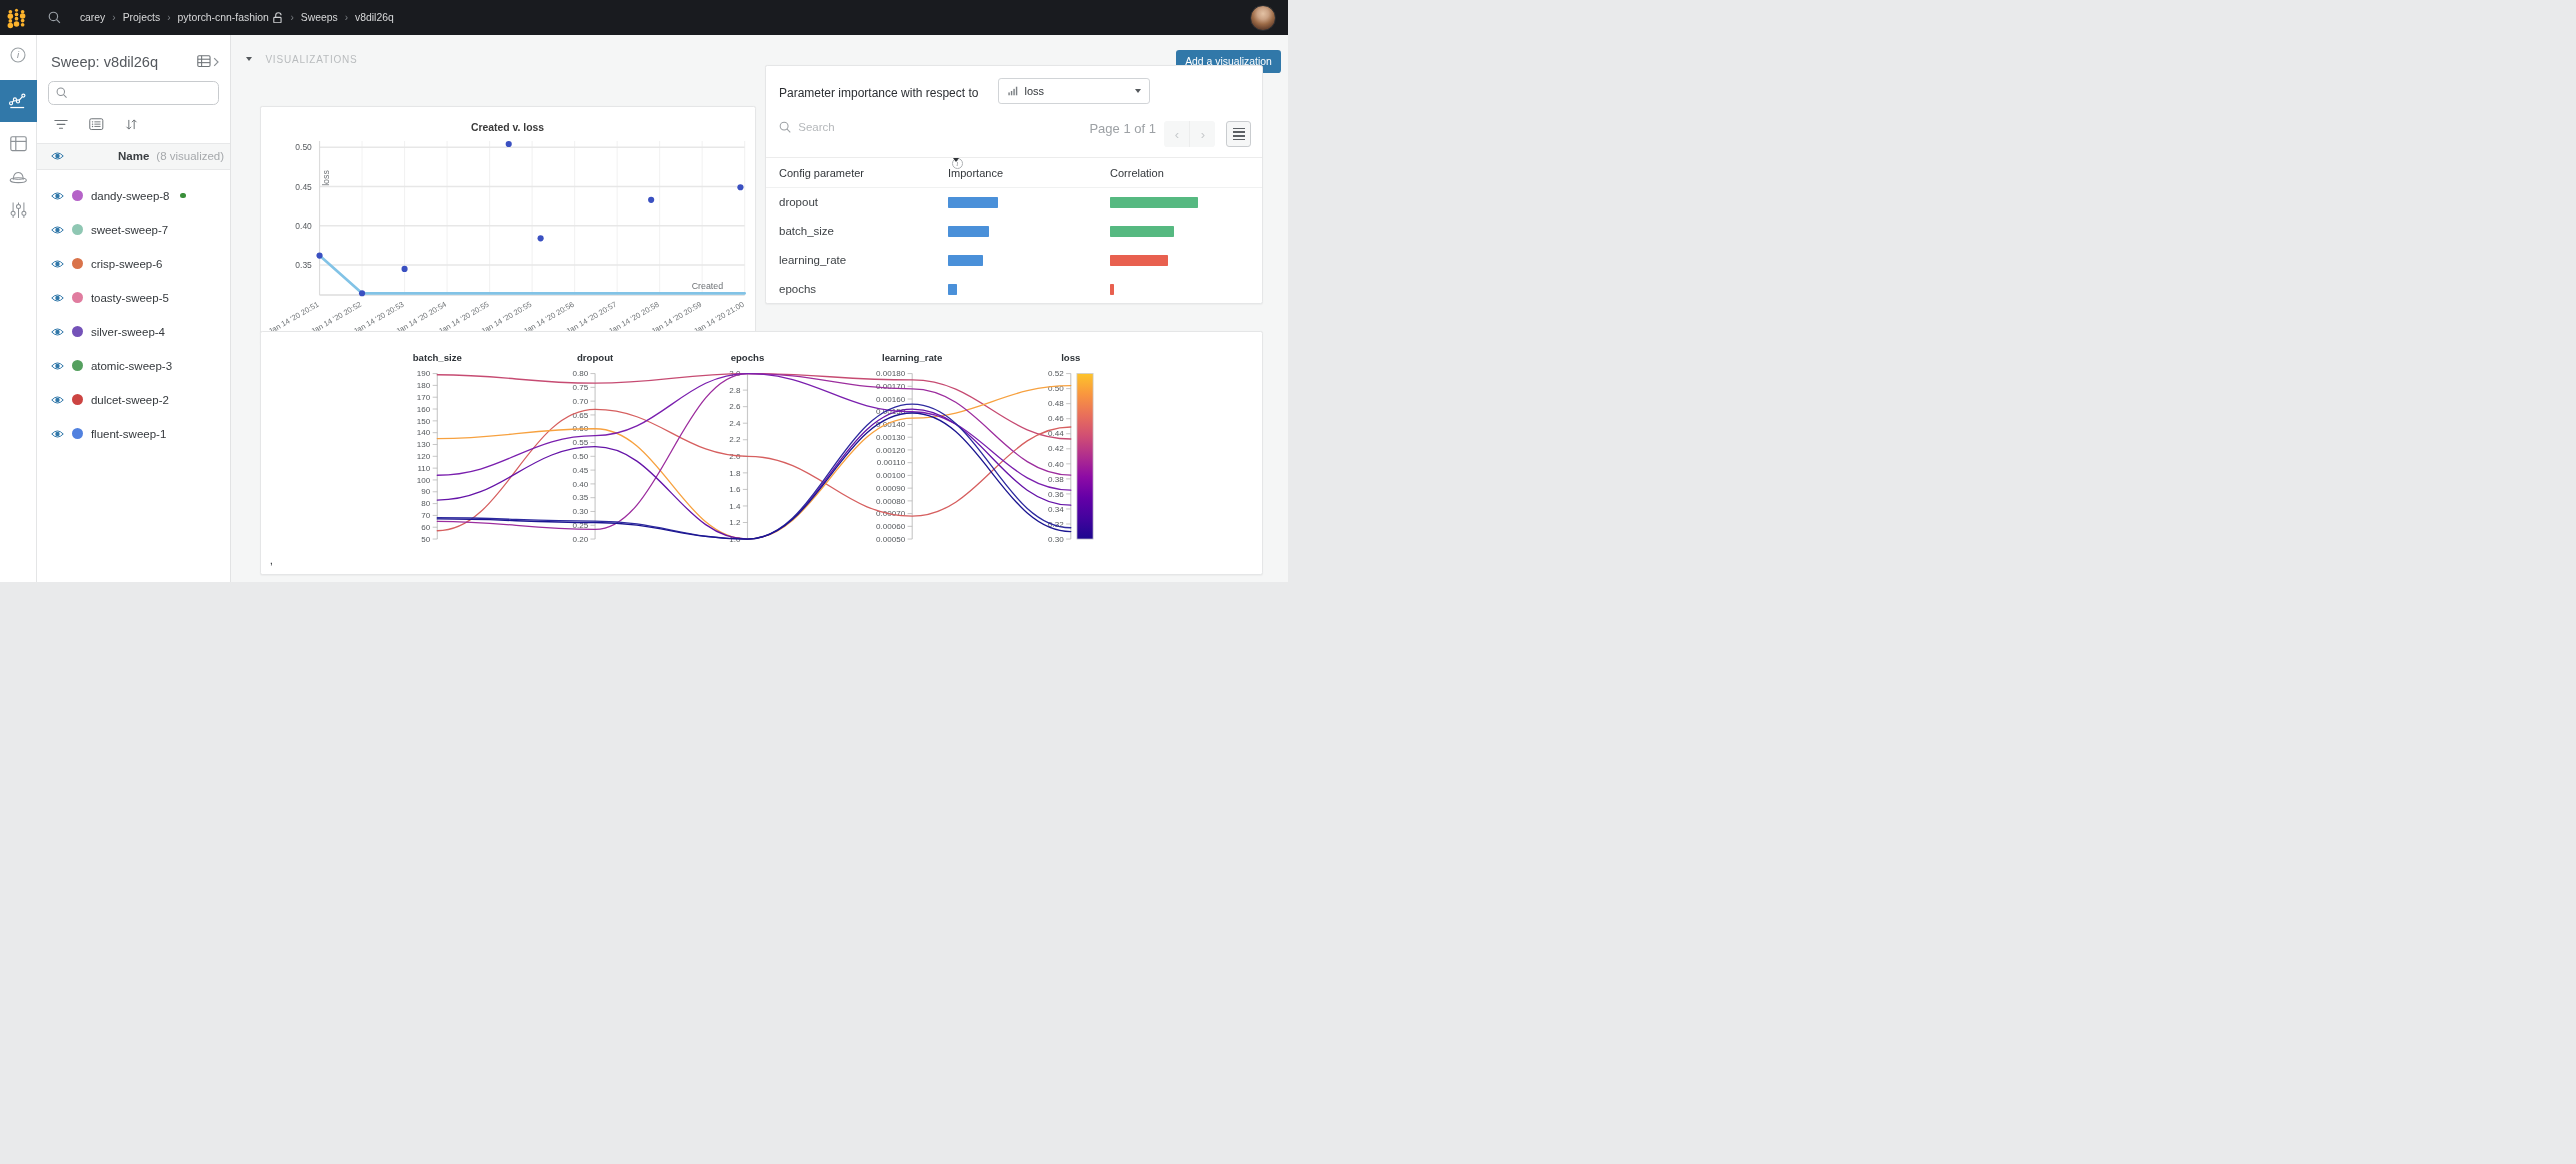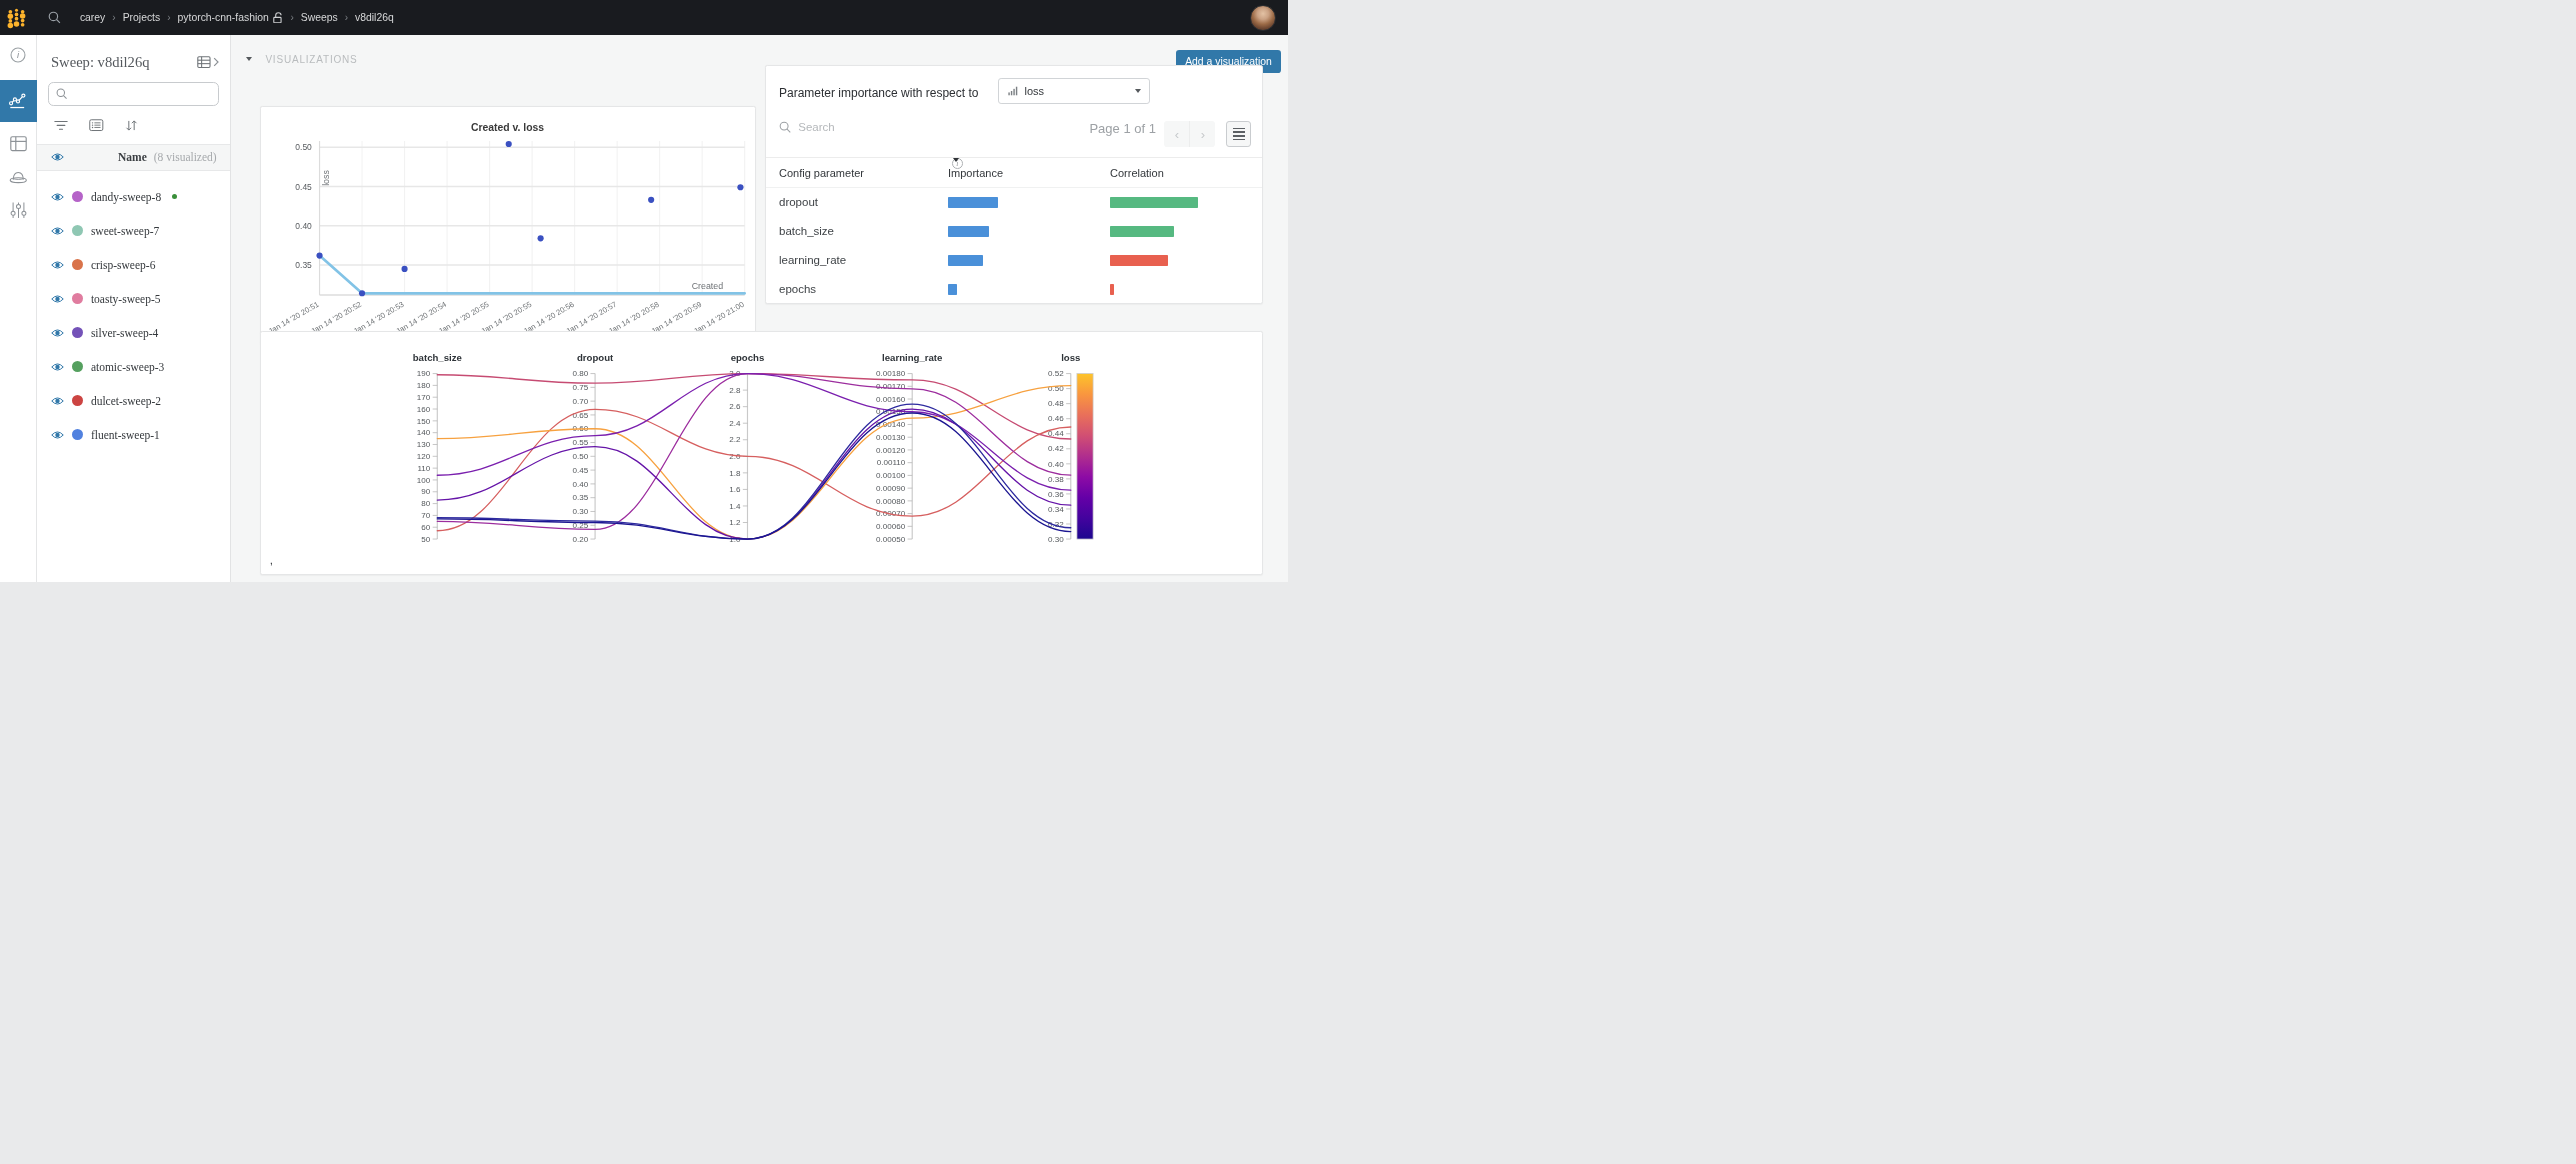--- a/index.html
+++ b/index.html
@@ -18,21 +18,21 @@
             background:radial-gradient(circle at 50% 32%, #e3c2a4 0%, #caa183 28%, #9c6b47 52%, #6b4530 74%, #4a2e20 100%);
             border:0.8px solid #2a2d31; }
 
   
   .rail { position:absolute; left:0; top:35px; bottom:0; width:37px; background:#fff; border-right:0.8px solid #e4e5e6; display:flex; flex-direction:column; align-items:center; z-index:5; }
   .rail-icon { margin-top:14px; color:#8b9095; }
   .rail-icon:first-child { margin-top:12.3px; }
   .rail-active { margin-top:14px; width:37px; height:42px; background:#3178a9; display:flex; align-items:center; justify-content:center; }
 
   
-  .sidebar { position:absolute; left:37px; top:35px; bottom:0; width:194px; background:#fff; border-right:0.8px solid #e2e3e4; z-index:4;font-family:Liberation Serif, serif; }
+  .sidebar { position:absolute; left:37px; top:35px; bottom:0; width:194px; background:#fff; border-right:0.8px solid #e2e3e4; z-index:4; }
   .side-title { margin:18.5px 10.8px 0 14px; display:flex; align-items:center; font-size:14.6px; color:#54585d; }
   .side-title-icons { margin-left:auto; display:flex; align-items:center; gap:1.5px; color:#6f7478; }
   .search-wrap { margin:11.5px 10.8px 0 10.8px; height:24px; border:0.8px solid #c8cbce; border-radius:5.4px; display:flex; align-items:center; padding-left:7px; gap:5.4px; background:#fff; }
   .search-wrap input { border:none; outline:none; flex:1; font-size:10px; font-family:inherit; background:transparent; }
   .tools { margin:13px 0 0 17px; display:flex; align-items:center; gap:21px; color:#6e7control377; }
   .list-header { margin-top:11.5px; height:27px; background:#f5f6f6; border-top:0.8px solid #e7e8e9; border-bottom:0.8px solid #e7e8e9; display:flex; align-items:center; padding-left:14px; gap:7px; }
   .list-header .nm { font-size:11.5px; font-weight:bold; color:#3a3e42;margin-left:47px; }
   .list-header .note { font-size:11.5px; color:#a6a9ac; }
   .runs { padding-top:9.2px; }
   .run-row { height:34px; display:flex; align-items:center; padding-left:14px; gap:7.7px; cursor:pointer; }

